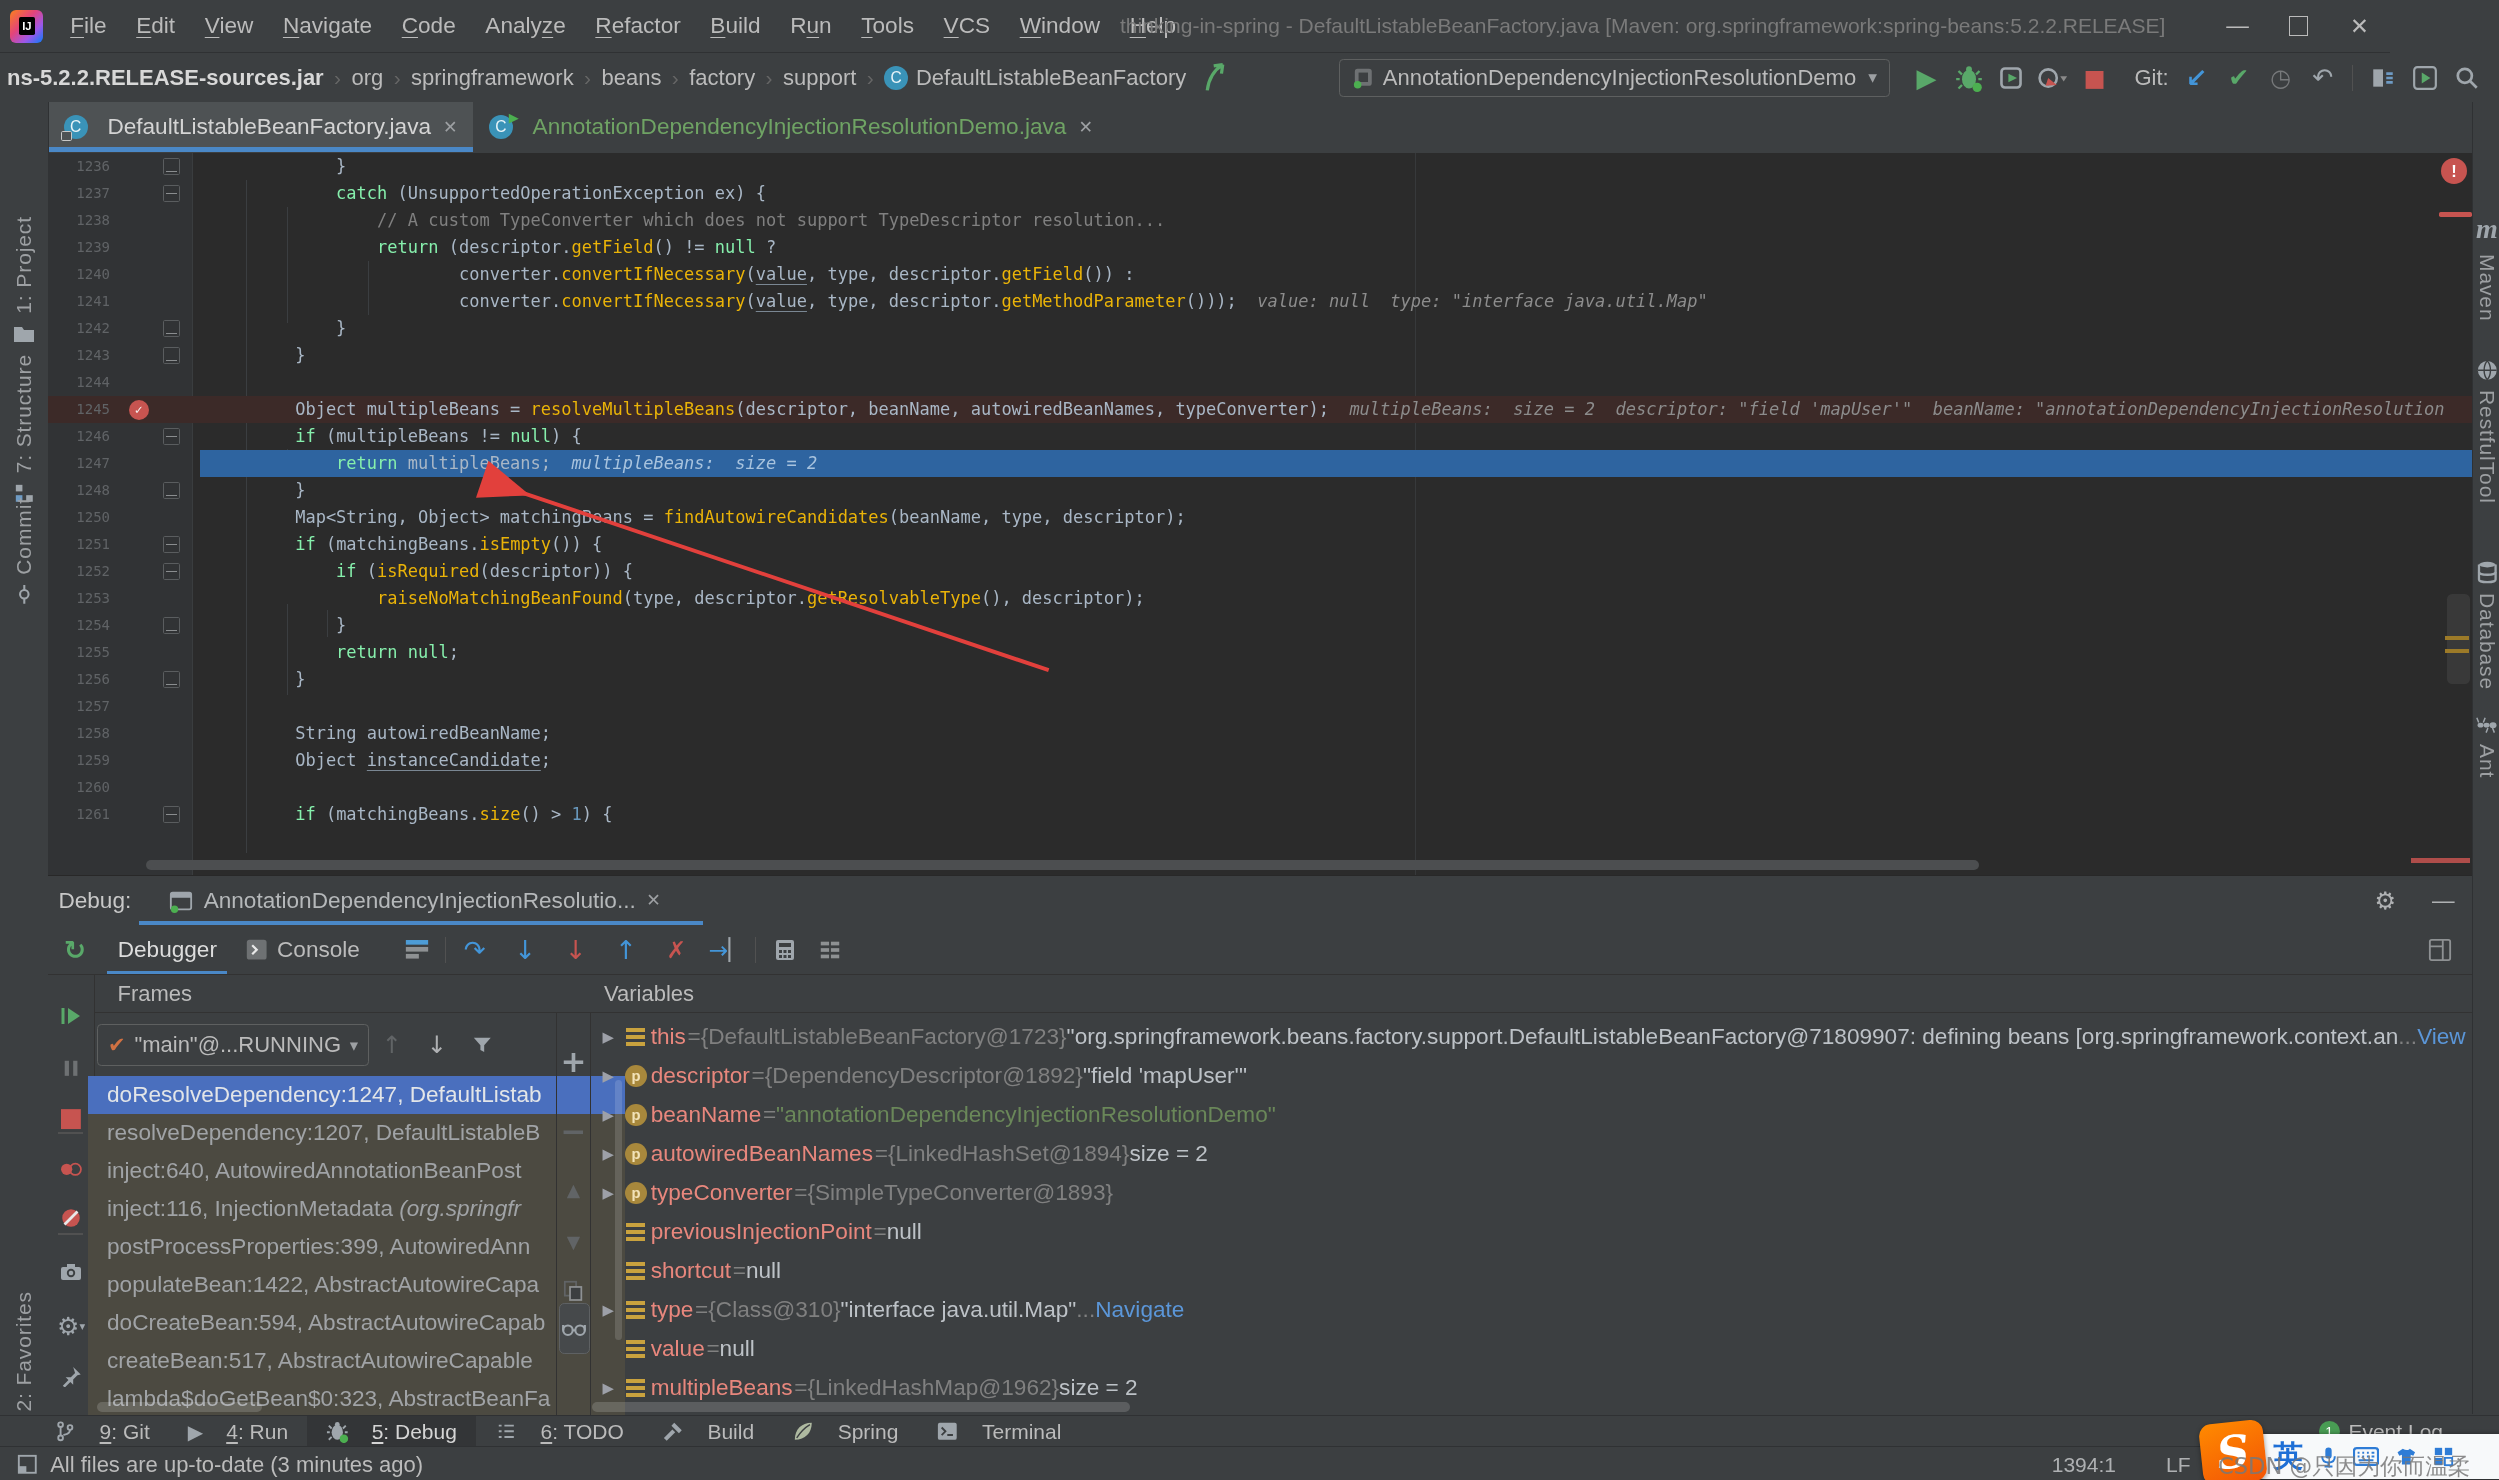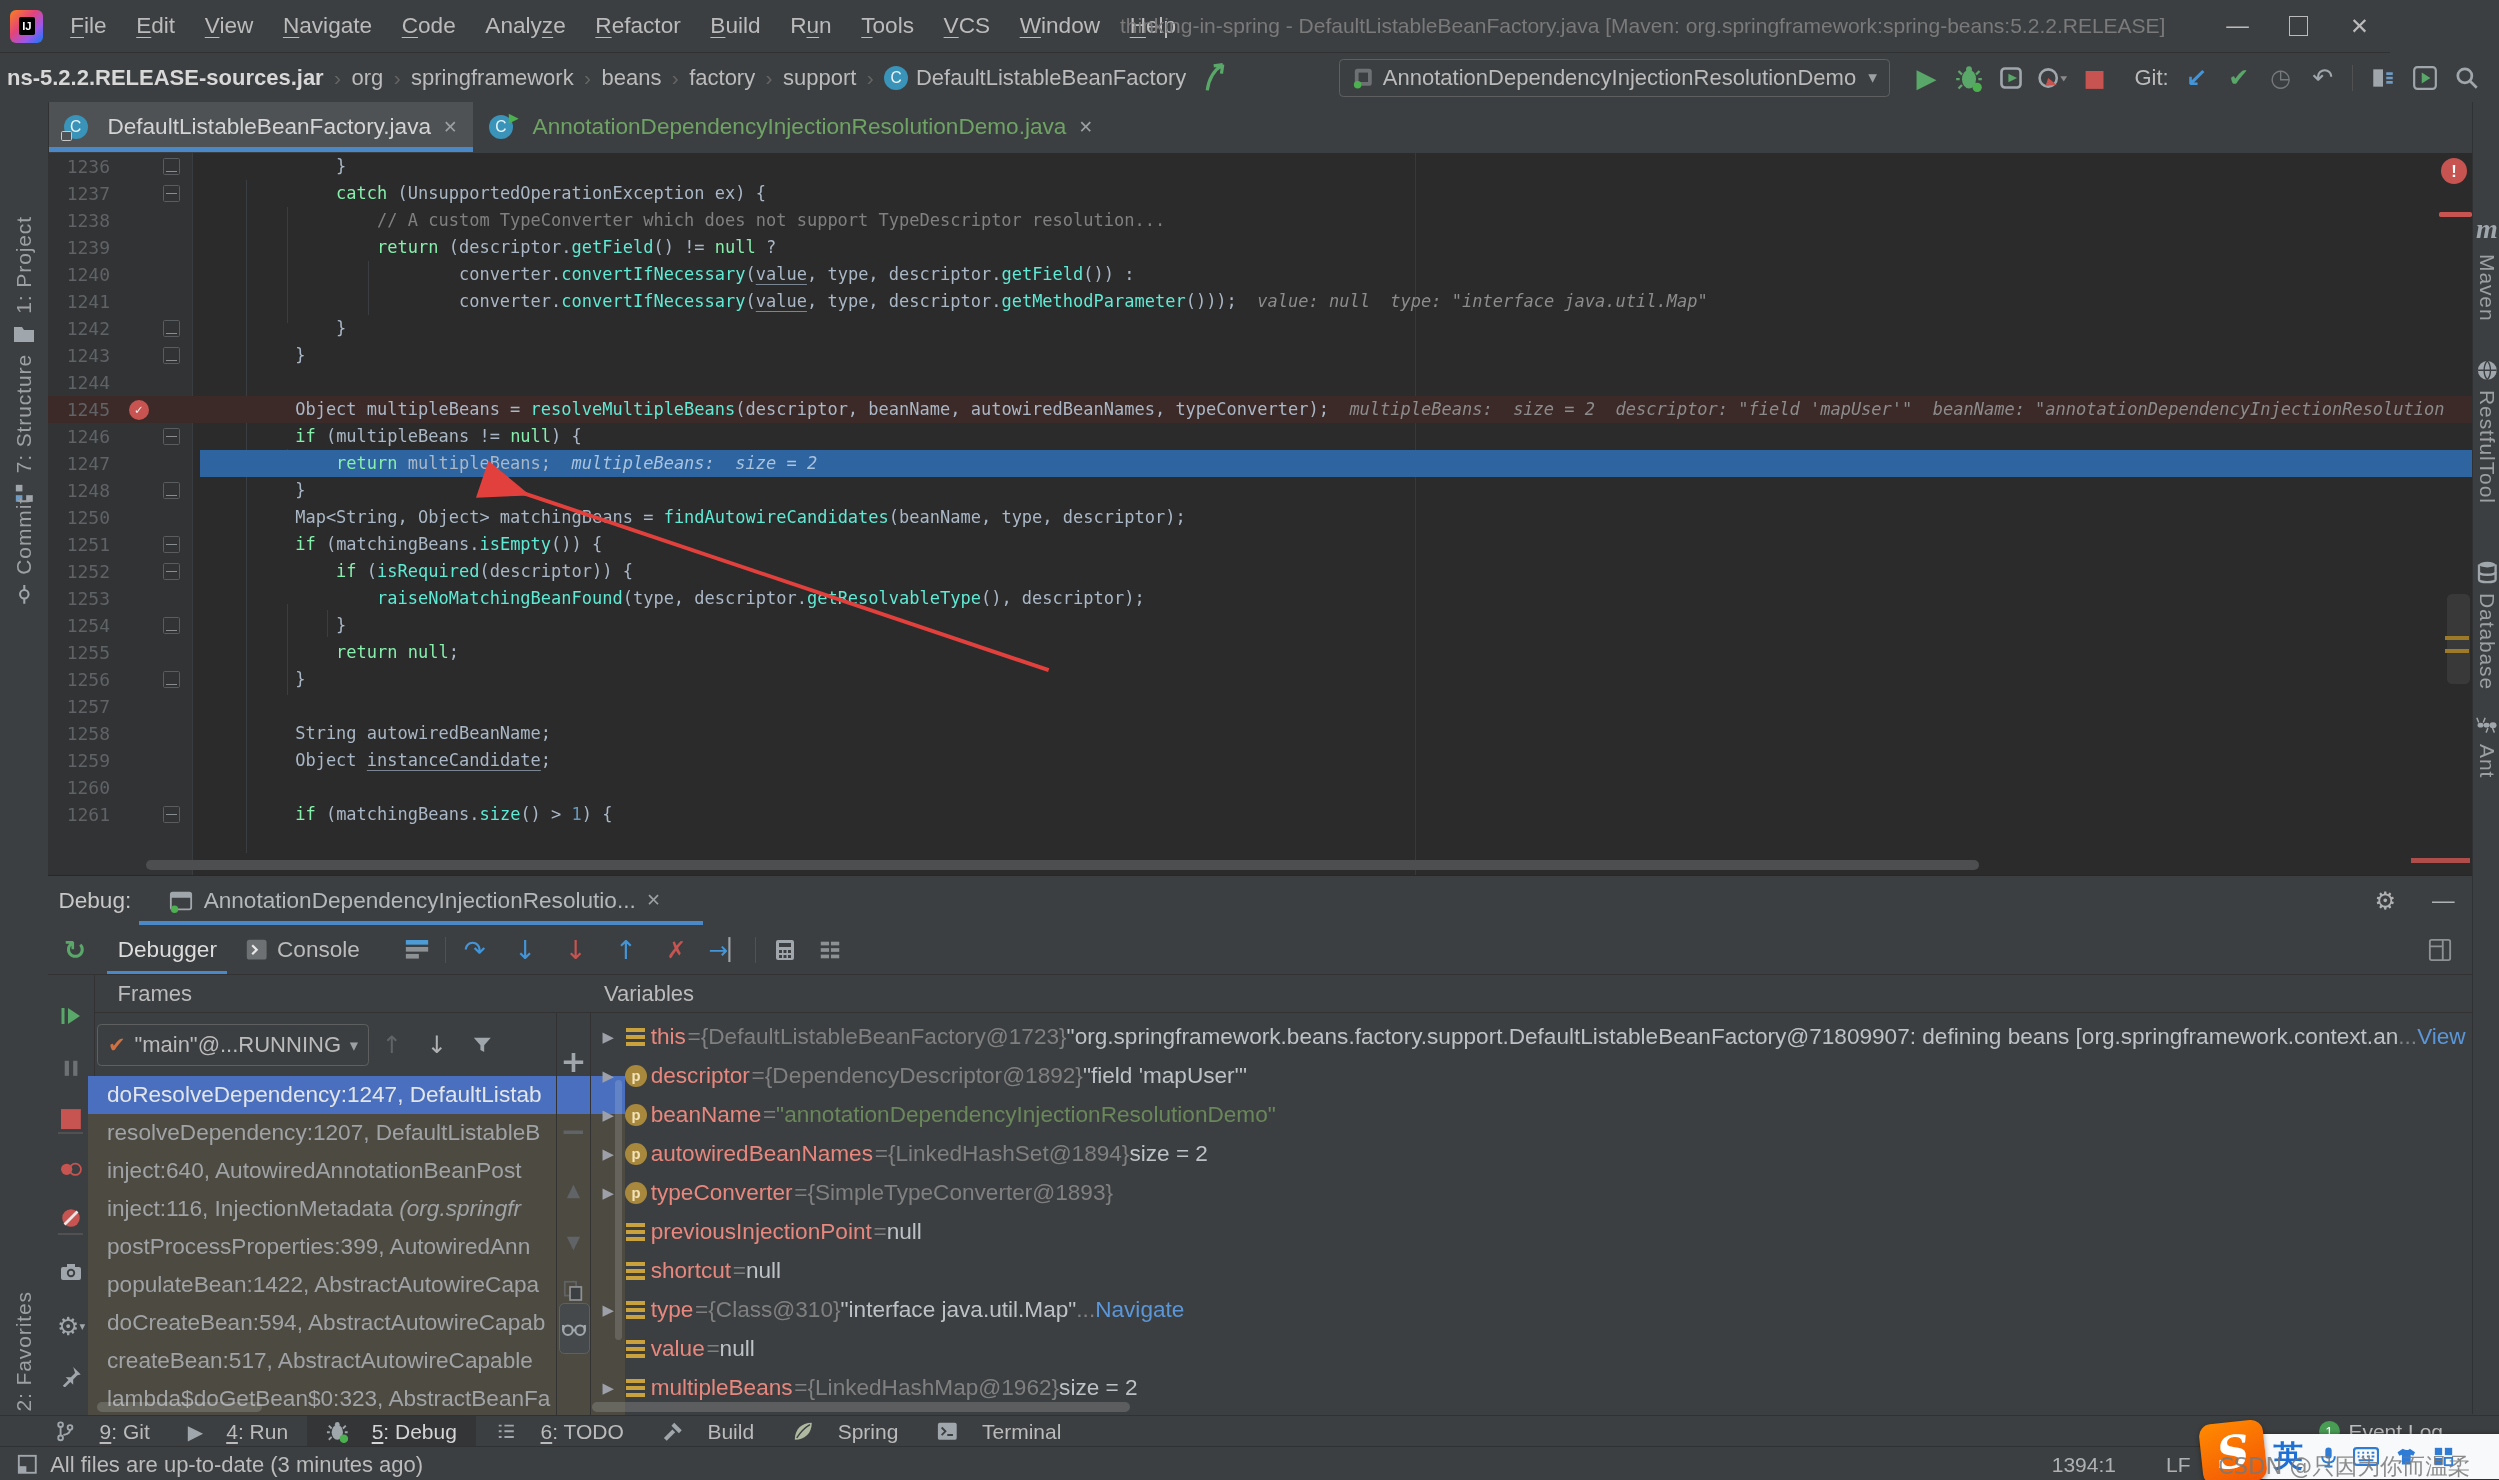--- a/index.html
+++ b/index.html
@@ -55,32 +55,32 @@
   .vlabel{font-size:21px;color:#9DA0A3;writing-mode:vertical-rl;letter-spacing:0.9px;white-space:nowrap;}
   .vlabel.leftside{transform:rotate(180deg);}
   
   #editor{position:absolute;left:48px;top:153px;width:2424px;height:722px;background:#2B2B2B;overflow:hidden;}
   #gutter-bg{position:absolute;left:0;top:0;width:144px;height:722px;background:#313335;border-right:0.9px solid #3A3D3F;}
   .iguide{position:absolute;width:0.9px;background:#3B3E41;z-index:1;}
   #wrap-guide{position:absolute;left:1367px;top:0;width:0.9px;height:722px;background:#37393B;z-index:1;}
   #code-lines{position:absolute;left:0;top:0;right:0;z-index:2;}
   .code-row{display:flex;height:27px;line-height:27px;font-family:"DejaVu Sans Mono","Liberation Mono",monospace;font-size:17px;}
   .code-row.row-bp{background:#3C2A28;}
-  .ln{width:62px;flex:none;text-align:right;padding-right:8.7px;color:#606366;font-size:18px;}
+  .ln{width:62px;flex:none;text-align:right;padding-right:8.7px;color:#606366;font-size:14px;}
   .lnicon{width:40px;flex:none;display:flex;align-items:center;justify-content:center;}
   .lnfold{width:26px;flex:none;display:flex;align-items:center;justify-content:center;}
   .lngap{width:15.6px;flex:none;}
   .lncode{flex:1;white-space:pre;overflow:hidden;padding-left:13px;}
   .row-exec .lncode{background:#2E64A0;}
   .bp-dot{width:20px;height:20px;border-radius:50%;background:#C75450;color:#F5EFEE;font-size:13px;
           display:flex;align-items:center;justify-content:center;font-weight:bold;}
   .fold{width:14.8px;height:14.8px;border:1.7px solid #5A5D5F;border-radius:1.7px;position:relative;background:#313335;}
   .fold.start::after{content:"";position:absolute;left:1.7px;right:1.7px;top:50%;margin-top:-0.9px;height:1.7px;background:#8A8D8F;}
   .fold.end::after{content:"";position:absolute;left:1.7px;right:1.7px;bottom:1.7px;height:1.7px;background:#8A8D8F;}
-  .tk-k{color:#86efac;} .tk-d{color:#A9B7C6;} .tk-m{color:#5eead4;} .tk-c{color:#808080;} .tk-n{color:#6897BB;}
+  .tk-k{color:#86efac;} .tk-d{color:#A9B7C6;} .tk-m{color:#eab308;} .tk-c{color:#808080;} .tk-n{color:#6897BB;}
   .tk-u{color:#A9B7C6;text-decoration:underline;text-decoration-color:#7A8793;text-underline-offset:3.5px;}
   .tk-h{color:#8C8C8C;font-style:italic;}
   .tk-hb{color:#A8C3DE;font-style:italic;}
   #arrow-overlay{position:absolute;left:0;top:0;z-index:6;pointer-events:none;}
   #err-badge{position:absolute;left:2393px;top:5.2px;width:26px;height:26px;border-radius:50%;background:#C75450;
              color:#FFF;font-weight:bold;font-size:16.5px;display:flex;align-items:center;justify-content:center;z-index:3;}
   #err-mark1{position:absolute;left:2391px;top:59px;width:33px;height:5.2px;background:#C75450;border-radius:1.7px;z-index:3;}
   #err-mark-bottom{position:absolute;left:2363px;top:705px;width:59px;height:5.2px;background:#C75450;opacity:.85;z-index:3;}
   #ed-vthumb{position:absolute;left:2399px;top:441px;width:22.6px;height:90px;background:rgba(255,255,255,.07);border-radius:5.2px;z-index:3;}
   .stripe-mark{position:absolute;left:2397px;width:24px;height:4.3px;background:#9C7A28;z-index:4;}

